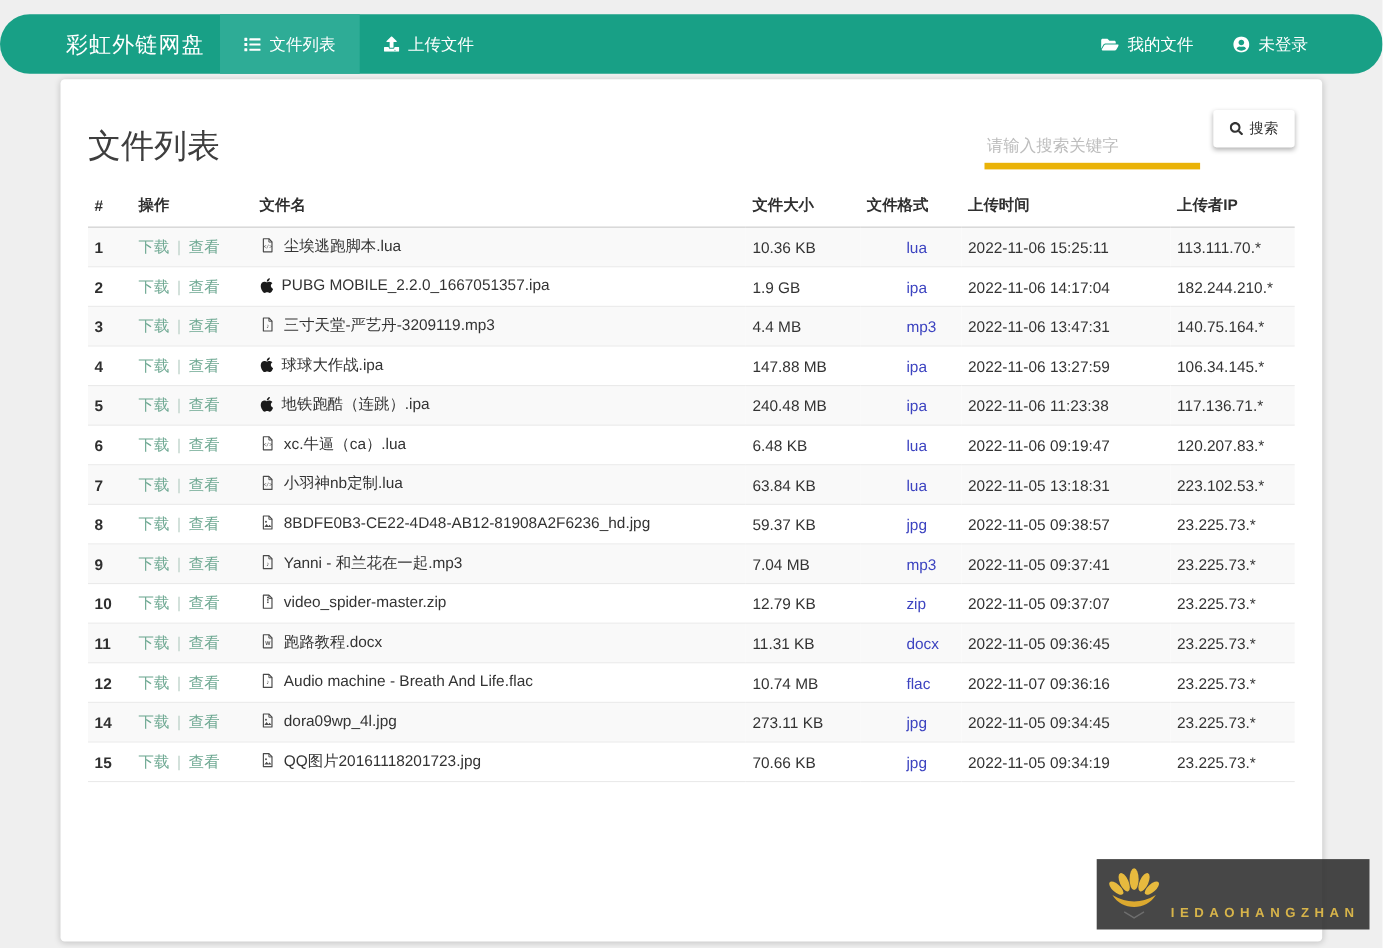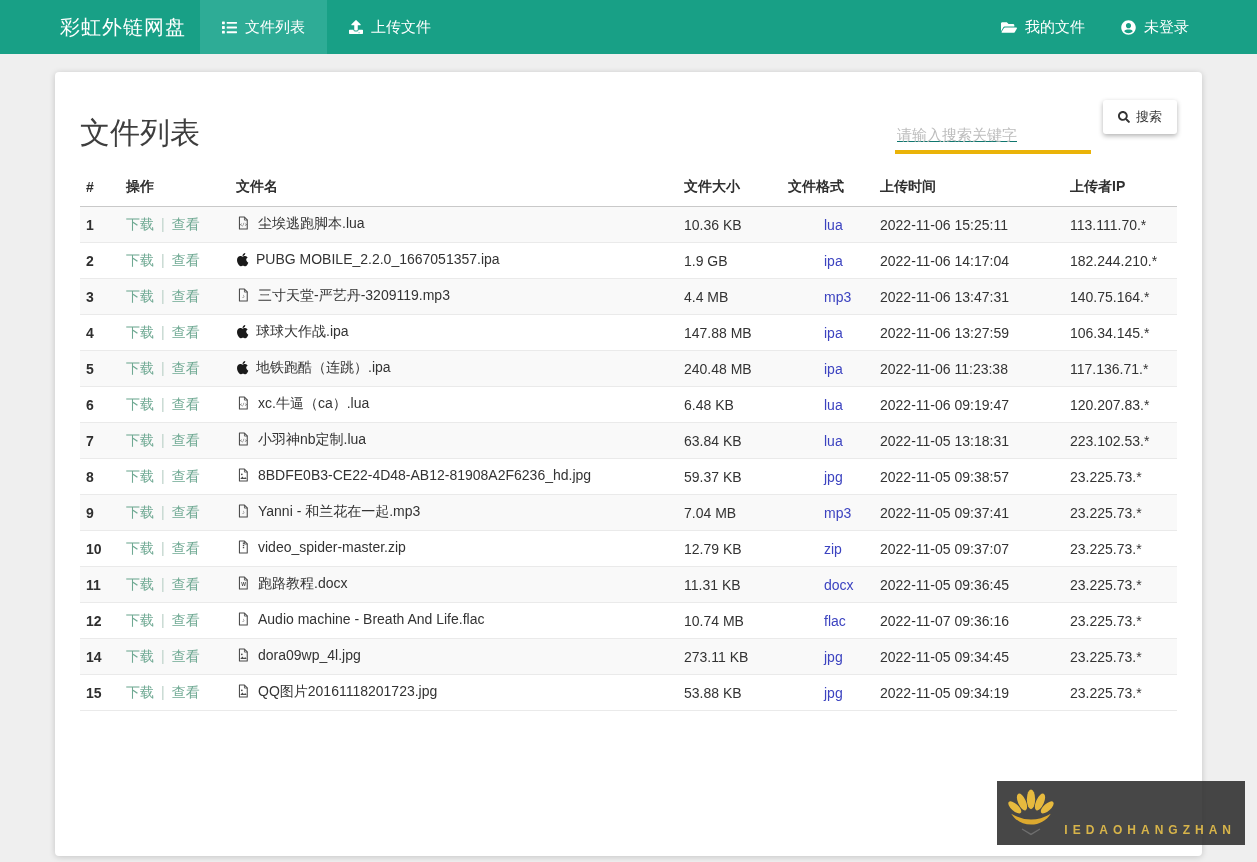--- a/index.html
+++ b/index.html
@@ -8,36 +8,36 @@
     --action-link:#6fa993;
     --format-link:#3c43c0;
     --watermark-gold:#d7b44a;
     --page-bg:#efefef;
   }
   *{box-sizing:border-box;margin:0;padding:0;}
   body{margin:0;font-family:"Liberation Sans","DejaVu Sans",sans-serif;}
   .screen{position:relative;width:1257px;height:862px;background:var(--page-bg);overflow:hidden;}
 
   
-  .header{position:absolute;top:0;left:0;width:100%;height:54px;background:var(--header-bg);display:flex;align-items:stretch;color:#fff;}
+  .header{position:absolute;top:13px;left:0;width:100%;height:54px;background:var(--header-bg);display:flex;align-items:stretch;color:#fff;border-radius:27px;}
   .brand{display:flex;align-items:center;margin-left:60px;font-size:20px;letter-spacing:1px;}
   .nav{display:flex;margin-left:14px;}
   .nav-item{display:flex;align-items:center;gap:8px;padding:0 22px;font-size:15px;cursor:pointer;}
   .nav-item.active{background:var(--header-active-bg);}
   .header-right{margin-left:auto;display:flex;align-items:center;gap:36px;margin-right:68px;}
   .header-link{display:flex;align-items:center;gap:8px;font-size:15px;cursor:pointer;}
   .hicon{display:inline-flex;align-items:center;}
 
   
   .card{position:absolute;left:55px;top:72px;width:1147px;height:784px;background:#fff;border-radius:4px;
         box-shadow:0 1px 6px rgba(0,0,0,0.18);padding:0 25px;}
   .card-head{display:flex;justify-content:space-between;align-items:flex-end;margin-top:32px;height:50px;}
   .page-title{font-size:30px;color:#3e3e3e;font-weight:400;}
   .search-area{display:flex;align-items:flex-end;gap:12px;}
-  .search-input{width:196px;border:none;border-bottom:4px solid #eab308;font-size:15px;padding:7px 2px;color:#0f766e;outline:none;background:transparent;text-decoration:underline;}
+  .search-input{width:196px;border:none;border-bottom:6px solid #eab308;font-size:15px;padding:7px 2px;color:#4d7c0f;outline:none;background:transparent;}
   .search-input::placeholder{color:#bdbdbd;}
   .search-button{display:flex;align-items:center;gap:6px;background:#fff;border:none;border-radius:3px;
         padding:8px 15px;font-size:13px;color:#333;box-shadow:0 2px 5px rgba(0,0,0,0.3);cursor:pointer;margin-bottom:20px;}
 
   
   table{width:100%;border-collapse:collapse;margin-top:14px;font-size:14px;table-layout:fixed;}
   th{text-align:left;padding:10px 6px;color:#2f2f2f;font-weight:bold;border-bottom:1px solid #c9c9c9;}
   td{padding:8px 6px;border-bottom:1px solid #eaeaea;color:#333;white-space:nowrap;overflow:hidden;}
   tbody tr:nth-child(odd){background:#f9f9f9;}
   .row-index{font-weight:bold;color:#2f2f2f;}
@@ -310,21 +310,21 @@
           </tr>
           <tr>
             <td class="row-index">15</td>
             <td><a class="action-link">下载</a><span class="sep">|</span><a class="action-link">查看</a></td>
             <td><span class="file-icon"><svg viewBox="0 0 24 24" width="15" height="16">
                   <path d="M5.5 2.5h8l4.5 4.5v14.5H5.5z" fill="none" stroke="#4a4a4a" stroke-width="1.7" stroke-linejoin="round"></path>
                   <path d="M13.5 2.5v4.8h4.7" fill="none" stroke="#4a4a4a" stroke-width="1.3"></path>
                   <circle cx="9.3" cy="10.8" r="1.4" fill="#4a4a4a"></circle>
                   <path d="M6.8 18.5l3.4-4.2 2.6 3 1.8-2.2 2.6 3.4z" fill="#4a4a4a"></path>
                 </svg></span><span>QQ图片20161118201723.jpg</span></td>
-            <td>53.88 KB</td>
+            <td>70.66 KB</td>
             <td><a class="format-link">jpg</a></td>
             <td>2022-11-05 09:34:19</td>
             <td>23.225.73.*</td>
           </tr>
         </tbody>
     </table>
 
   </div>
 
   <div class="watermark">

